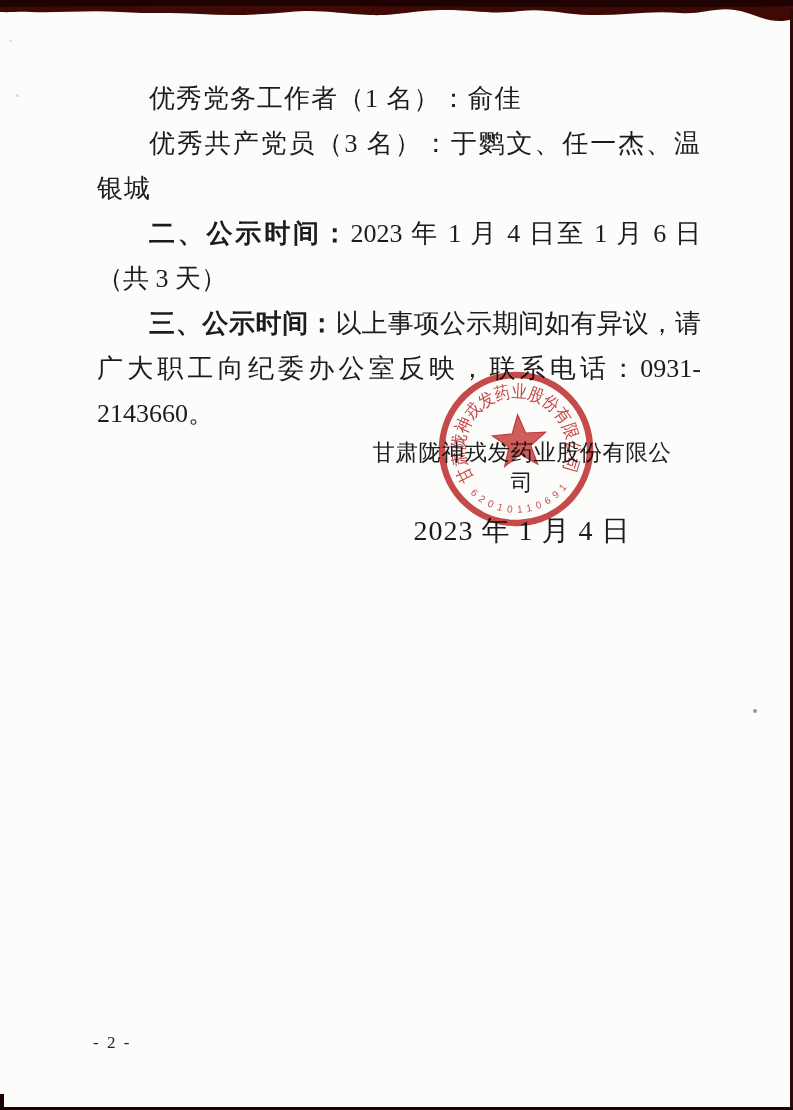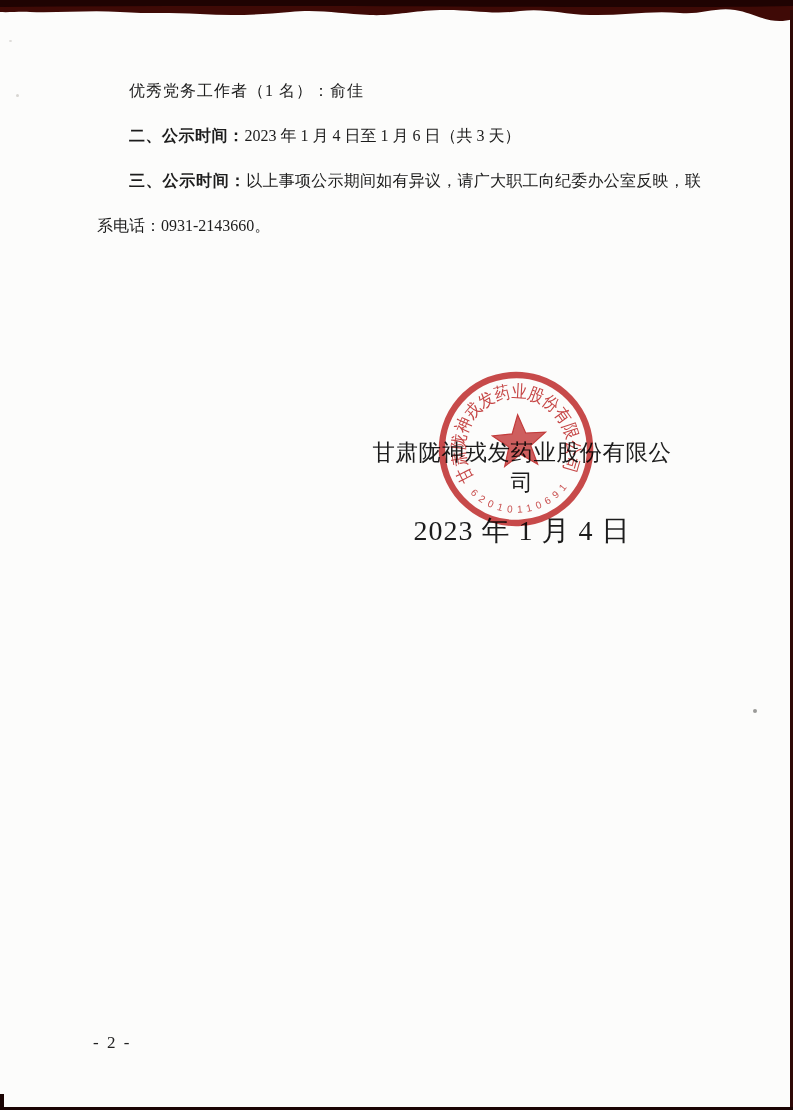--- a/index.html
+++ b/index.html
@@ -25,22 +25,22 @@
     position: absolute; bottom: 2px; left: 0; width: 4px; height: 14px;
     background: #1a0403;
   }
   .speck { position: absolute; border-radius: 50%; }
   .speck-a { left: 753px; top: 709px; width: 4px; height: 4px; background: #9a9a98; }
   .speck-b { left: 16px; top: 94px; width: 3px; height: 3px; background: #d8d6d2; }
   .speck-c { left: 9px; top: 40px; width: 3px; height: 2px; background: #dedcd8; }
 
   
   .content {
-    position: absolute; left: 97px; top: 68px; width: 604px;
-    font-size: 16px; line-height: 45px;
+    position: absolute; left: 97px; top: 76px; width: 604px;
+    font-size: 26px; line-height: 45px;
     text-align: justify;
   }
   .content p { margin: 0; text-indent: 2em; }
   .para-kai { letter-spacing: 1px; }
   .bold-prefix {
     font-family: Liberation Serif, serif;
     font-weight: bold;
     letter-spacing: 0.5px;
   }
 
@@ -79,20 +79,23 @@
   <div class="bottom-edge"></div>
   <div class="corner-notch"></div>
   <div class="speck speck-a"></div>
   <div class="speck speck-b"></div>
   <div class="speck speck-c"></div>
 
   <div class="content">
     <p class="para-kai">
       <span>优秀党务工作者（1 名）：俞佳</span>
     </p>
+    <p class="para-kai">
+      <span>优秀共产党员（3 名）：于鹦文、任一杰、温银城</span>
+    </p>
     <p>
       <span class="bold-prefix">二、公示时间：</span><span>2023 年 1 月 4 日至 1 月 6 日（共 3 天）</span>
     </p>
     <p>
       <span class="bold-prefix">三、公示时间：</span><span>以上事项公示期间如有异议，请广大职工向纪委办公室反映，联系电话：0931-2143660。</span>
     </p>
   </div>
 
   <div class="signature">
     <div class="sig-company">甘肃陇神戎发药业股份有限公司</div>

